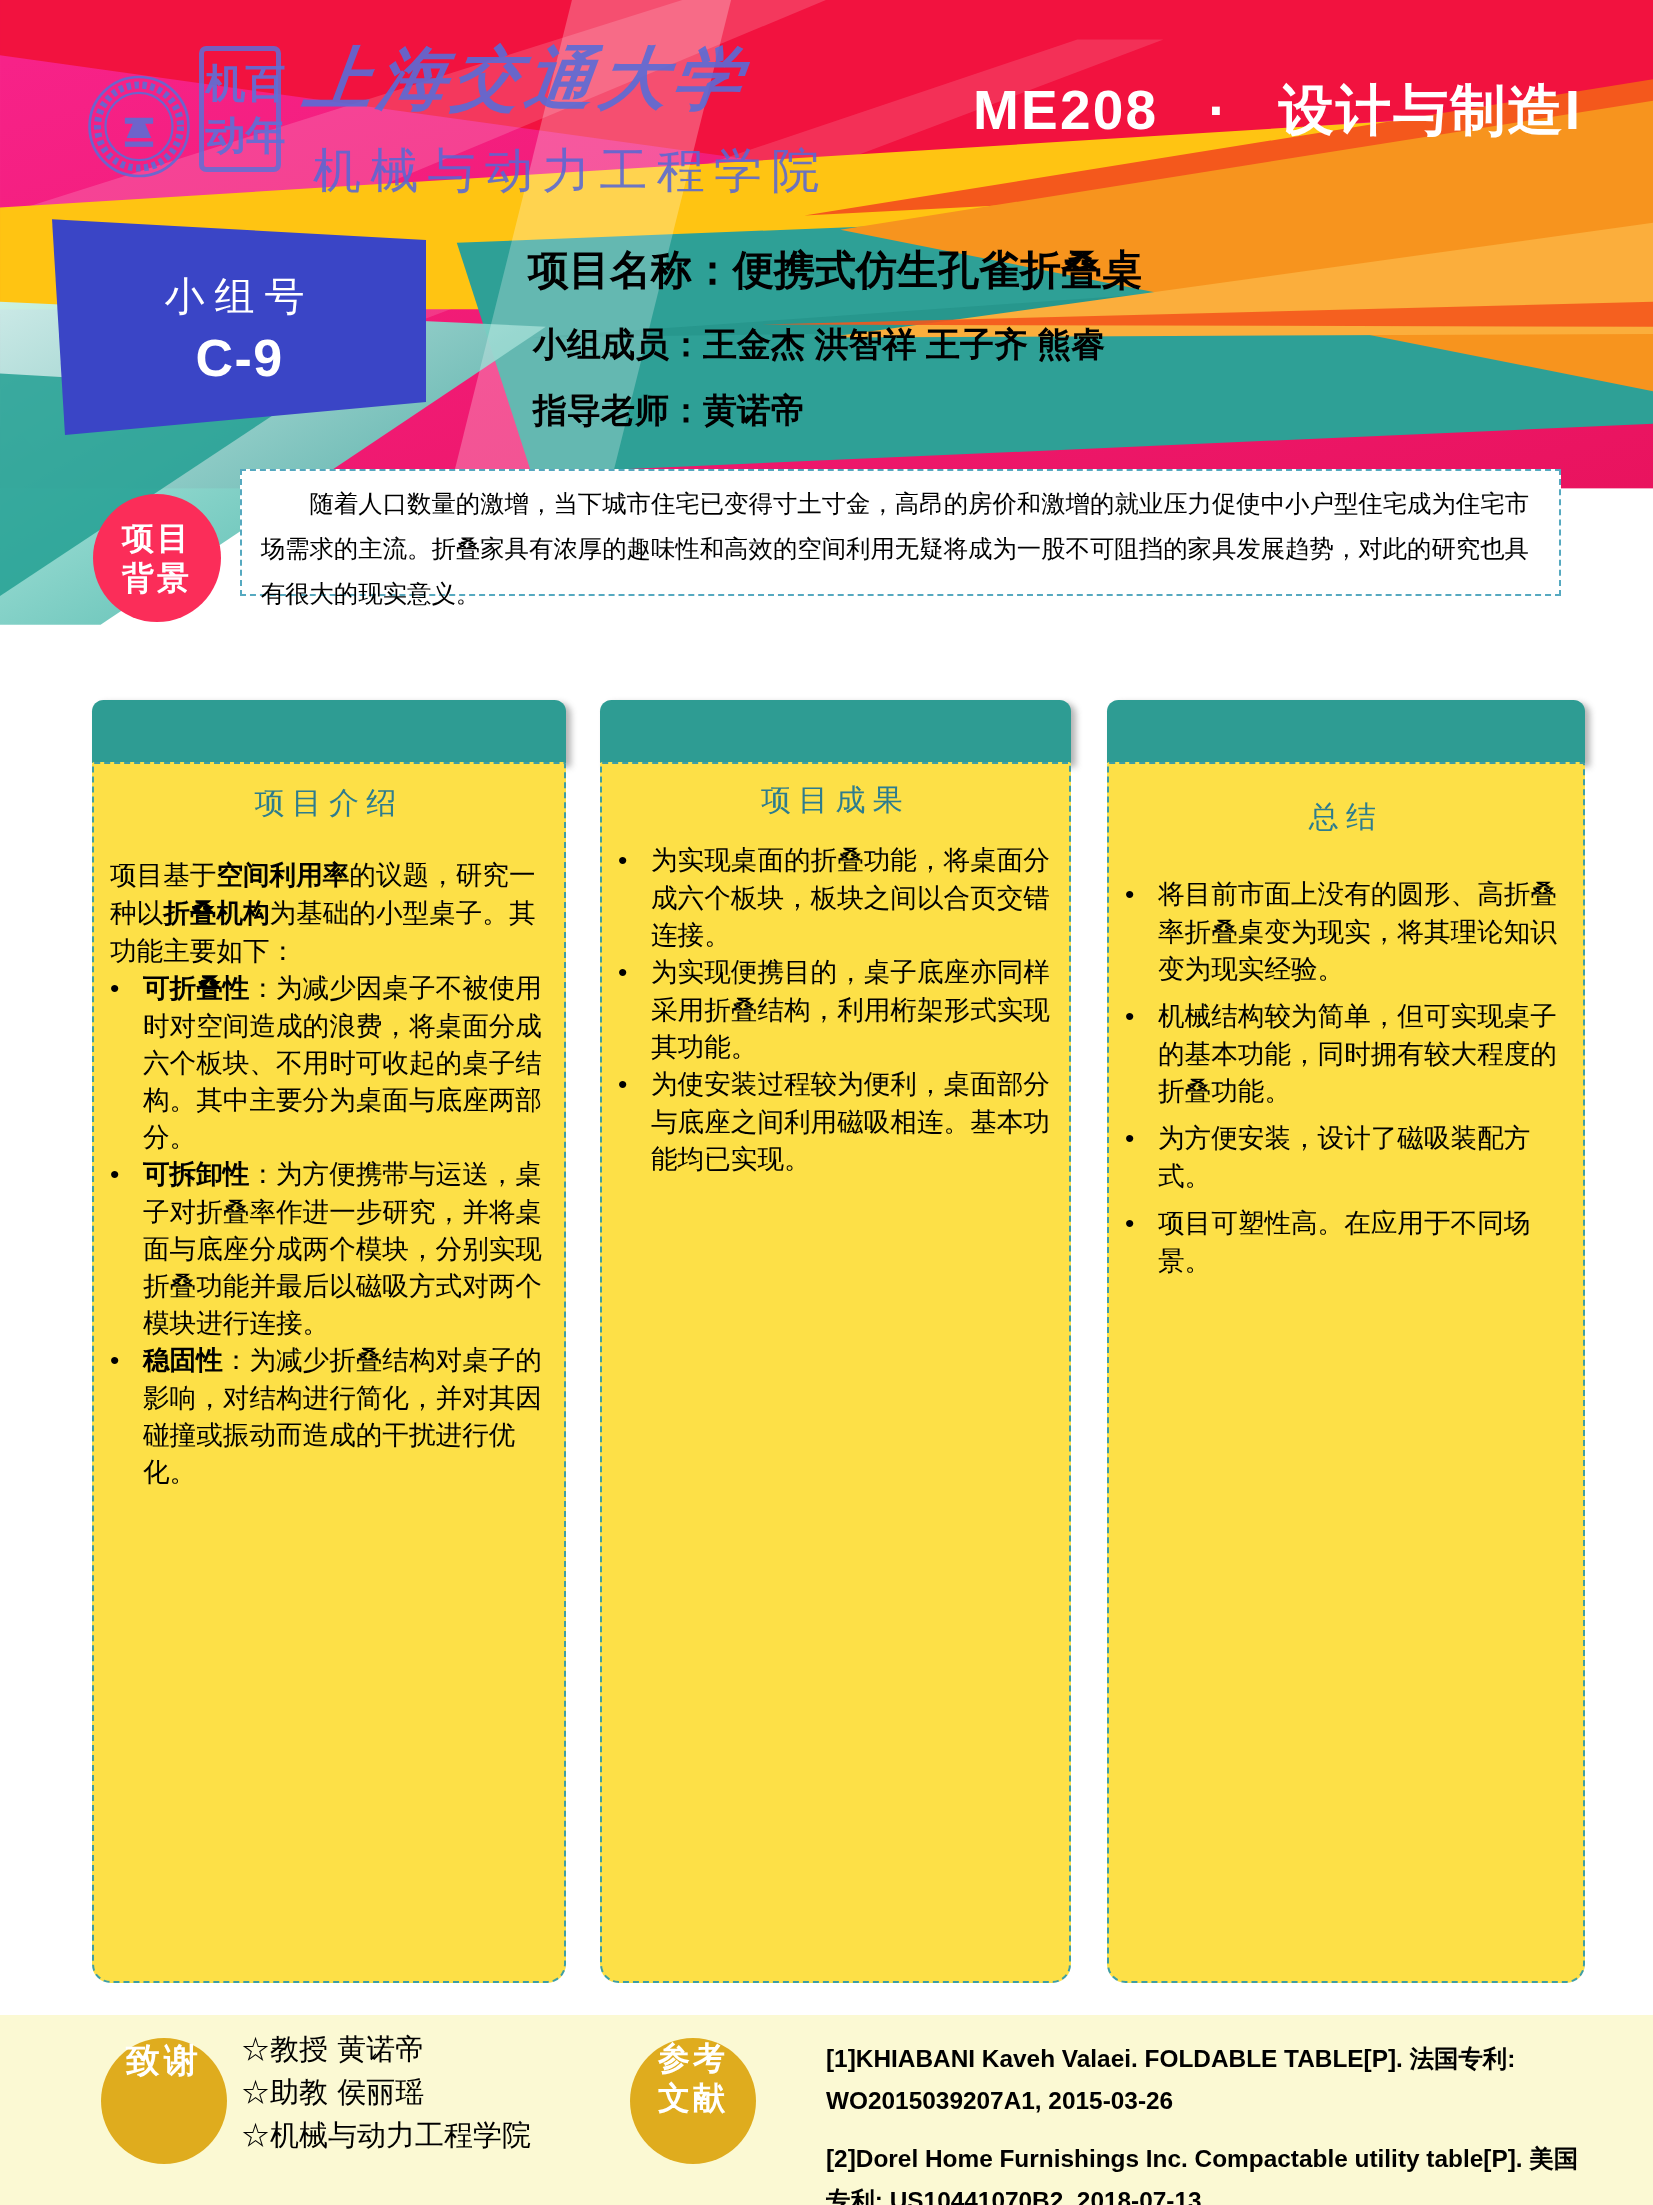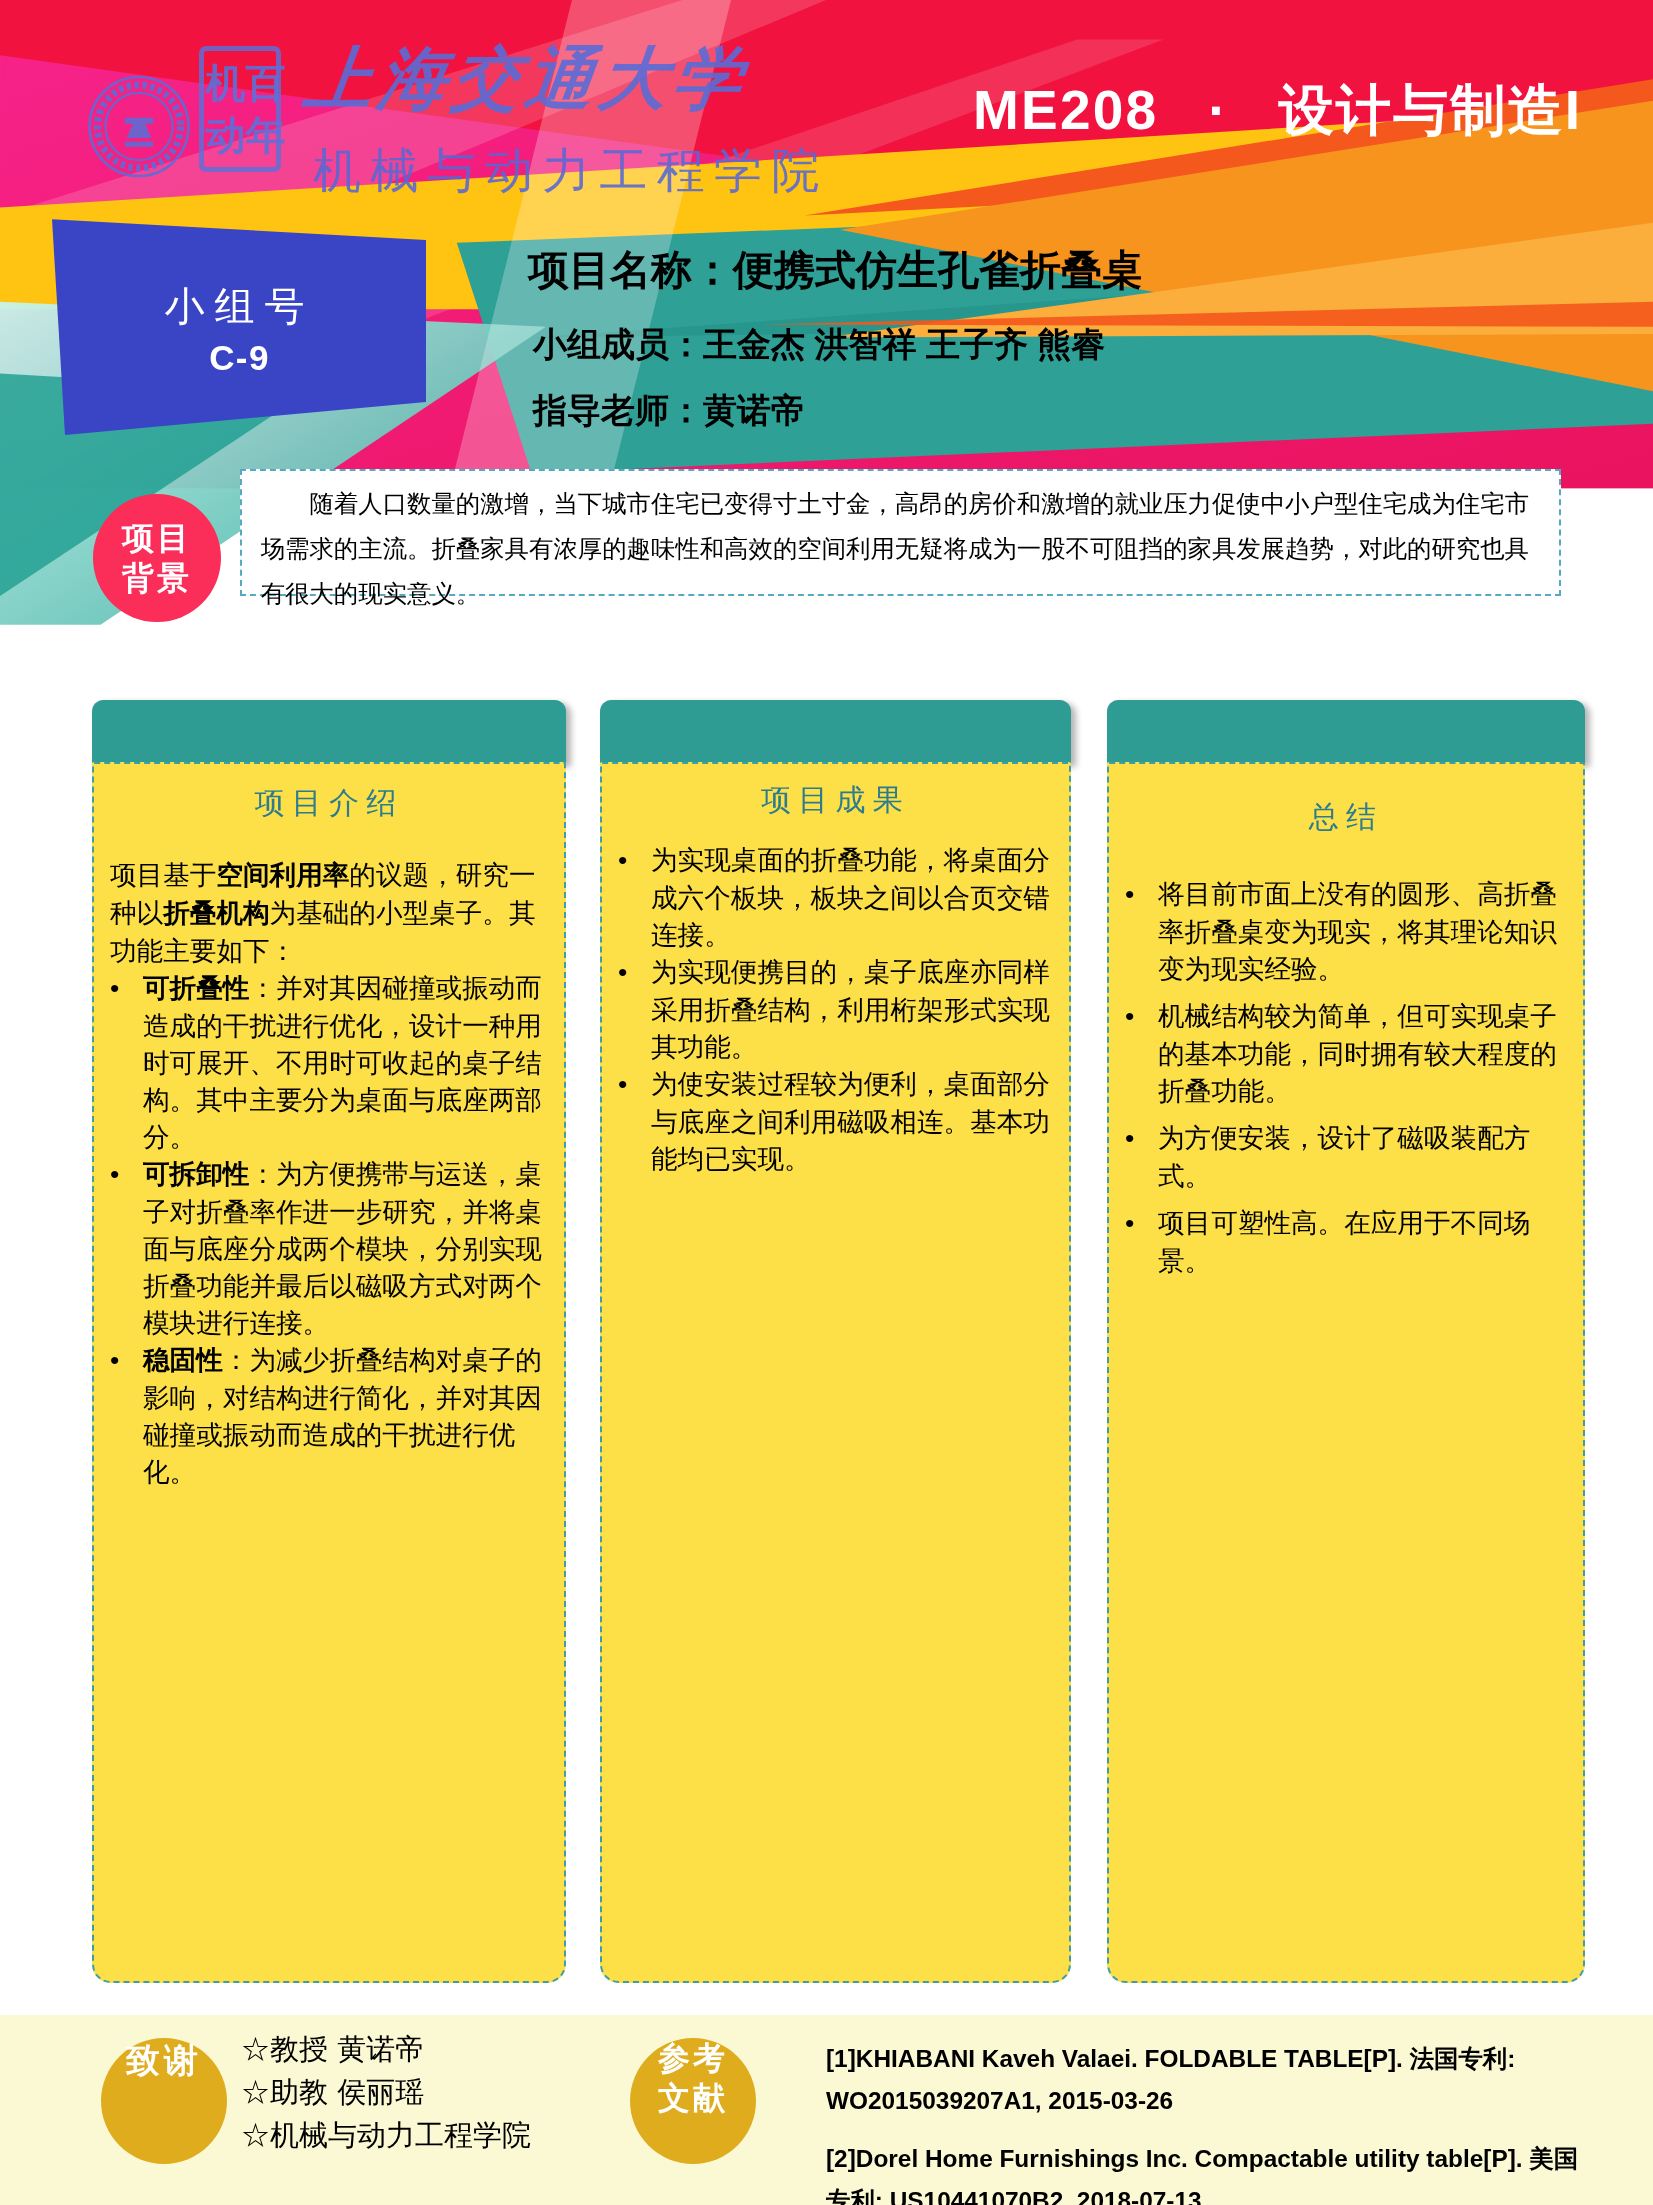--- a/index.html
+++ b/index.html
@@ -29,21 +29,21 @@
   .course{left:973px;top:74px;z-index:3;display:flex;align-items:baseline;gap:50px;
         font-family:"Liberation Sans",sans-serif;font-weight:bold;font-size:55px;
         color:#ffffff;letter-spacing:2.2px;white-space:nowrap;}
 
   
   .group-box{left:44px;top:215px;width:391px;height:226px;z-index:2;
         background:#3A45C6;
         clip-path:polygon(8px 4.3px,382px 25px,382px 187px,21px 220px);
         display:flex;flex-direction:column;align-items:center;justify-content:center;gap:4px;}
   .group-label{font-family:"Liberation Sans",sans-serif;color:#fff;font-size:40px;letter-spacing:10px;}
-  .group-number{font-family:"Liberation Sans",sans-serif;color:#fff;font-size:35px;font-weight:bold;letter-spacing:1.4px;}
+  .group-number{font-family:"Liberation Sans",sans-serif;color:#fff;font-size:52px;font-weight:bold;letter-spacing:1.4px;}
 
   
   .proj-title{left:528px;top:243px;z-index:3;font-family:"Liberation Sans",sans-serif;
         font-weight:bold;font-size:41px;color:#000;white-space:nowrap;}
   .members-line{left:533px;top:322px;z-index:3;font-family:"Liberation Sans",sans-serif;
         font-weight:bold;font-size:34px;color:#000;white-space:nowrap;}
   .advisor-line{left:533px;top:388px;z-index:3;font-family:"Liberation Sans",sans-serif;
         font-weight:bold;font-size:34px;color:#000;white-space:nowrap;}
 
   
@@ -164,21 +164,21 @@
   <div class="abs bg-box">
     <p>随着人口数量的激增，当下城市住宅已变得寸土寸金，高昂的房价和激增的就业压力促使中小户型住宅成为住宅市场需求的主流。折叠家具有浓厚的趣味性和高效的空间利用无疑将成为一股不可阻挡的家具发展趋势，对此的研究也具有很大的现实意义。</p>
   </div>
 
   <div class="column c1">
     <div class="col-bar"></div>
     <div class="col-box">
       <div class="col-title">项目介绍</div>
       <div class="col-body">
           <p class="intro"><span>项目基于</span><span class="b">空间利用率</span><span>的议题，研究一种以</span><span class="b">折叠机构</span><span>为基础的小型桌子。其功能主要如下：</span></p>
-          <div class="bullet"><span class="mark">•</span><span class="b">可折叠性</span><span>：并对其因碰撞或振动而造成的干扰进行优化，设计一种用时可展开、不用时可收起的桌子结构。其中主要分为桌面与底座两部分。</span></div>
+          <div class="bullet"><span class="mark">•</span><span class="b">可折叠性</span><span>：为减少因桌子不被使用时对空间造成的浪费，将桌面分成六个板块、不用时可收起的桌子结构。其中主要分为桌面与底座两部分。</span></div>
           <div class="bullet"><span class="mark">•</span><span class="b">可拆卸性</span><span>：为方便携带与运送，桌子对折叠率作进一步研究，并将桌面与底座分成两个模块，分别实现折叠功能并最后以磁吸方式对两个模块进行连接。</span></div>
           <div class="bullet"><span class="mark">•</span><span class="b">稳固性</span><span>：为减少折叠结构对桌子的影响，对结构进行简化，并对其因碰撞或振动而造成的干扰进行优化。</span></div>
         </div>
     </div>
   </div>
   <div class="column c2">
     <div class="col-bar"></div>
     <div class="col-box">
       <div class="col-title">项目成果</div>
       <div class="col-body">

